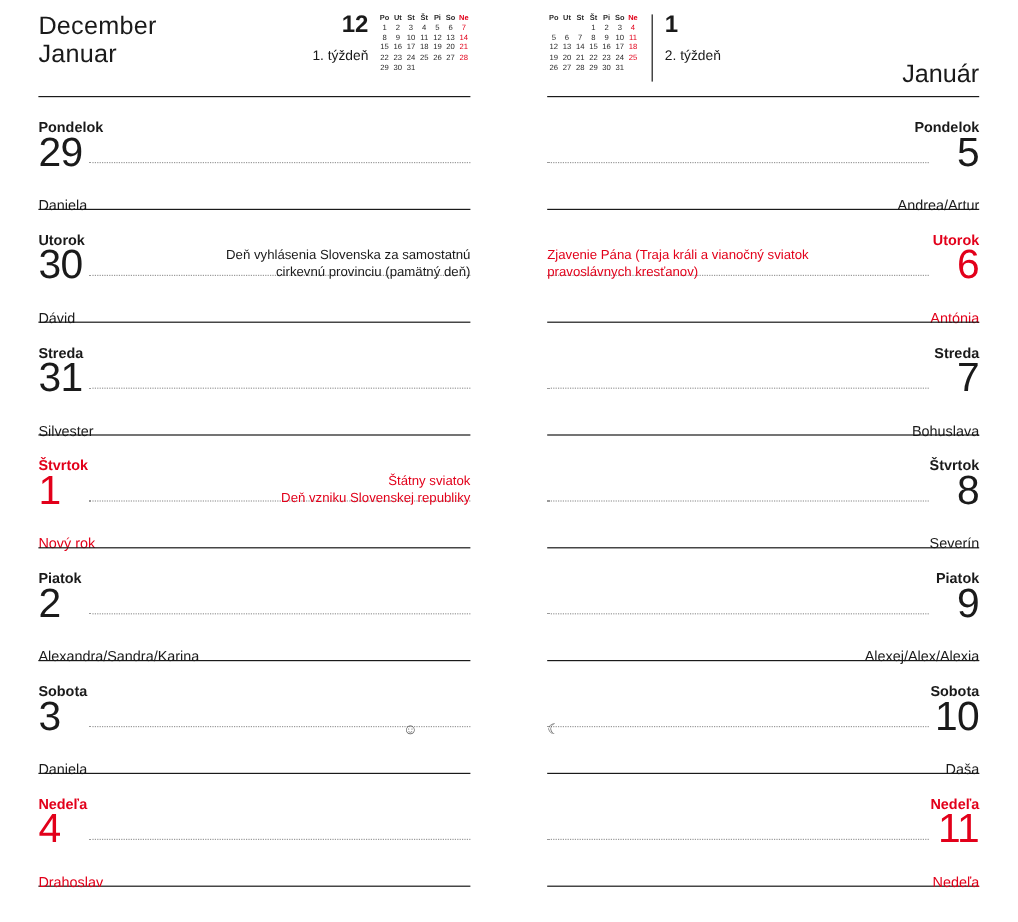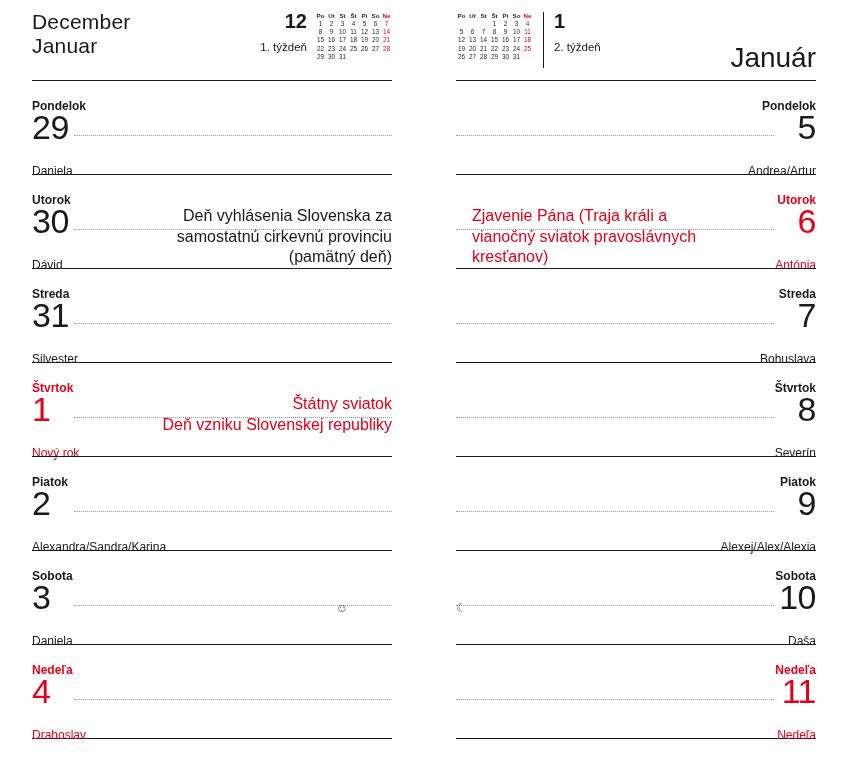--- a/index.html
+++ b/index.html
@@ -37,21 +37,21 @@
 
   .month-block { line-height: 1.12; }
   .month-big {
     font-size: 21px;
     font-weight: 400;
     letter-spacing: .2px;
     color: #1a1a1a;
   }
   .month-big.second { display: block; }
   .month-right {
-    font-size: 28px;
+    font-size: 21px;
     font-weight: 400;
     align-self: flex-end;
     margin-bottom: 4px;
   }
 
   .weeknum {
     text-align: right;
     line-height: 1.15;
     padding-right: 8px;
   }
@@ -134,27 +134,27 @@
     top: 21px;
     height: 1px;
     border-top: 1px dotted #9a9a9a;
   }
   .left .dots { left: 42px; right: 0; }
   .right .dots { left: 0; right: 42px; }
 
   .note {
     position: absolute;
     top: -2px;
-    font-size: 16px;
+    font-size: 11px;
     line-height: 1.28;
     color: #e2001a;
     max-width: 230px;
   }
   .left .note { right: 0; text-align: right; }
-  .right .note { left: 16px; text-align: left; }
+  .right .note { left: 0; text-align: left; }
 
   .name {
     font-size: 12px;
     line-height: 1.2;
     margin-top: 4px;
   }
   .left .name { text-align: left; }
   .right .name { text-align: right; }
 
   .red { color: #e2001a; }

